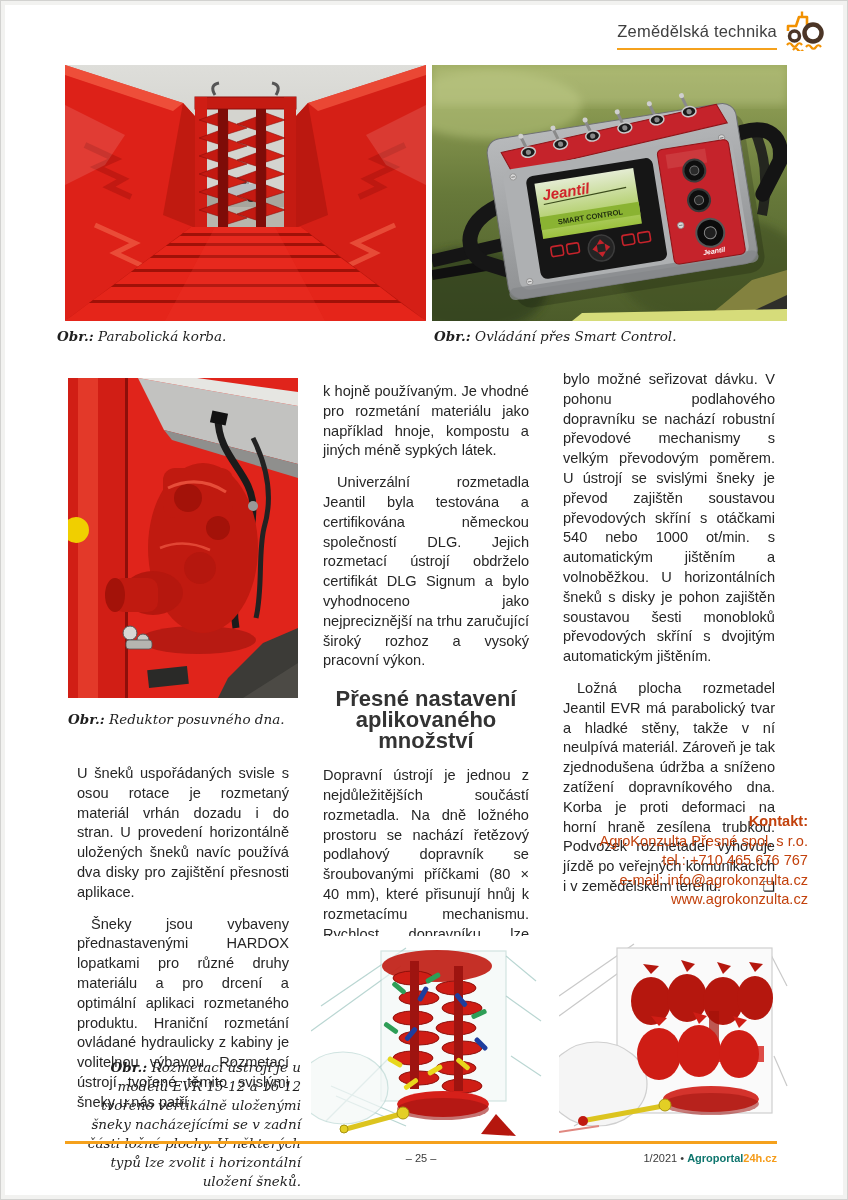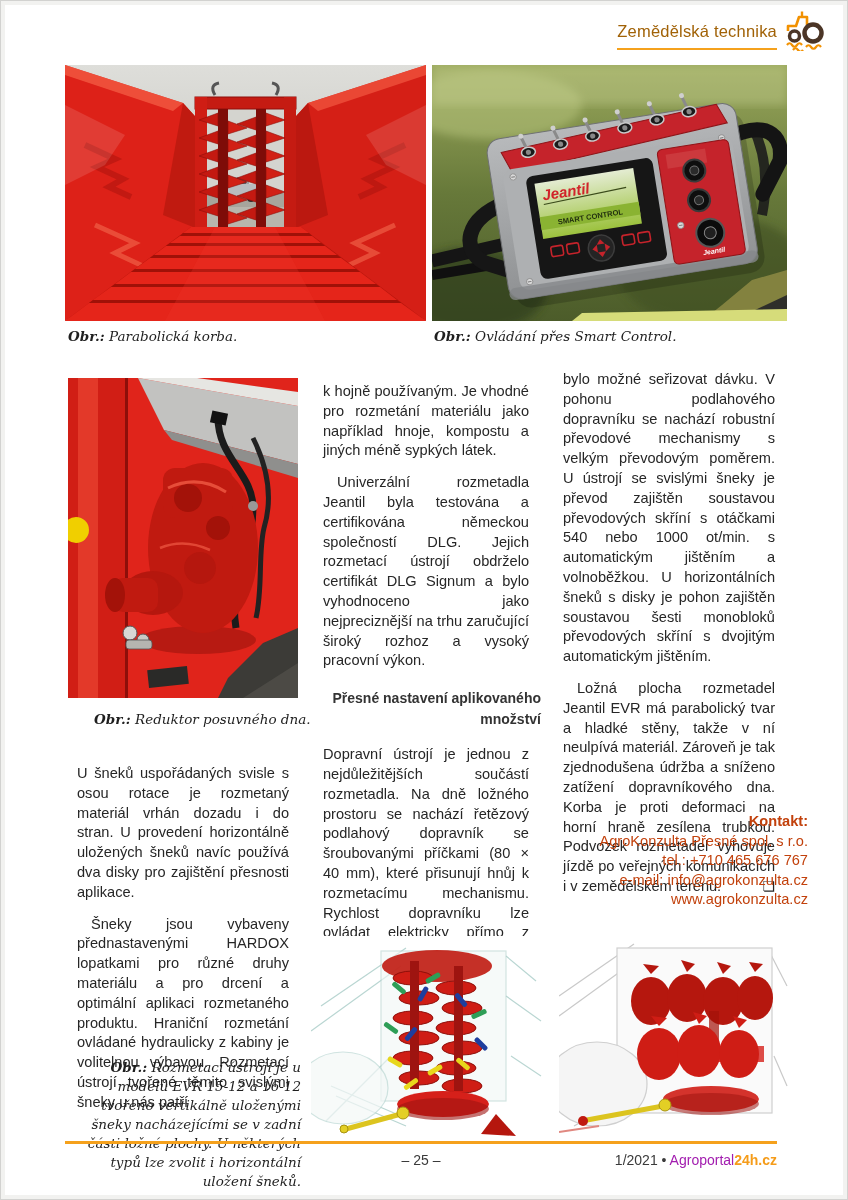--- a/index.html
+++ b/index.html
@@ -1,45 +1,45 @@
 <!DOCTYPE html>
 <html lang="cs"><head>
 <meta charset="utf-8">
 <style>
   html,body{margin:0;padding:0;background:#e8e8e6;}
   .page{position:relative;width:848px;height:1200px;background:#ffffff;overflow:hidden;
         box-shadow:inset 0 0 0 1px #d2d2d0, inset 0 0 0 5px rgba(232,232,228,.55);
         font-family:"Liberation Sans","DejaVu Sans",sans-serif;}
   
   .hdr{position:absolute;top:22px;right:71px;text-align:right;}
-  .hdr-title{display:inline-block;font-size:16.5px;color:#a16207;letter-spacing:.2px;
+  .hdr-title{display:inline-block;font-size:16.5px;color:#404040;letter-spacing:.2px;
              padding-bottom:7px;border-bottom:2.5px solid #f5a11c;}
   .logo{position:absolute;left:786px;top:9px;width:40px;height:42px;}
   
   .photo{position:absolute;overflow:hidden;background:#d8d8d4;}
   .photo svg{display:block;}
   .cap{position:absolute;font-family:"DejaVu Serif",serif;font-style:italic;font-size:13.5px;
        color:#1f1f1f;line-height:18px;}
   .cap .lbl{font-weight:bold;}
   
   .col{position:absolute;font-size:14.6px;line-height:19.8px;color:#262626;text-align:justify;}
   .col p{margin:12px;}
   .col p.indent{text-indent:14px;}
-  .col-heading{font-size:14px;line-height:21px;font-weight:bold;color:#333;margin:17px 0 15px;text-align:right;}
+  .col-heading{font-size:22px;line-height:21px;font-weight:bold;color:#333;margin:17px 0 15px;text-align:center;}
   .endmark{float:right;font-size:14px;color:#262626;}
   .contact{position:absolute;left:572px;top:812px;width:236px;font-size:14.6px;line-height:19.6px;
            color:#c2410c;text-align:right;}
   .contact .bold{font-weight:bold;}
   .cap-long{text-align:right;font-size:13.5px;line-height:19px;}
   
   .f-rule{position:absolute;left:65px;top:1141px;width:712px;height:2.5px;background:#f5a11c;}
-  .f-row{position:absolute;left:65px;top:1152px;width:712px;height:22px;font-size:14px;color:#3a3a3a;}
+  .f-row{position:absolute;left:65px;top:1152px;width:712px;height:22px;font-size:11px;color:#3a3a3a;}
   .f-page{width:100%;text-align:center;}
   .f-right{position:absolute;right:0;top:0;}
-  .f-brand{font-weight:normal;color:#a21caf;margin-top:25px;}
+  .f-brand{font-weight:bold;color:#0f766e;margin-top:25px;}
   .f-suffix{font-weight:bold;color:#f59c1a;}
 </style>
 </head>
 <body>
 
 <div class="page">
 
   <div class="hdr">
     <span class="hdr-title">Zemědělská technika</span>
   </div>
@@ -134,21 +134,21 @@
       <polygon points="85,193 276,193 291,204 70,204" fill="#e5251a"></polygon>
       <polygon points="70,204 291,204 295,207 66,207" fill="#a01108"></polygon>
       <polygon points="66,207 295,207 311,219 50,219" fill="#e5251a"></polygon>
       <polygon points="50,219 311,219 315,222 46,222" fill="#a01108"></polygon>
       <polygon points="46,222 315,222 332,235 28,235" fill="#e5251a"></polygon>
       <polygon points="28,235 332,235 336,238 24,238" fill="#a01108"></polygon>
       <polygon points="24,238 336,238 361,256 0,256" fill="#e5251a"></polygon>
       <polygon points="150,162 210,162 260,256 100,256" fill="#f1392b" opacity="0.25"></polygon>
     </svg>
   </figure>
-  <figcaption class="cap" style="left:68px;top:327px;width:358px;">
+  <figcaption class="cap" style="left:57px;top:327px;width:358px;">
     <span class="lbl">Obr.:</span>
     <span>Parabolická korba.</span>
   </figcaption>
 
   <figure class="photo" style="left:432px;top:65px;width:355px;height:256px;margin:0;">
     <svg width="355" height="256" viewBox="0 0 355 256">
       <defs>
         <linearGradient id="grassG" x1="0" y1="0" x2="0" y2="1">
           <stop offset="0" stop-color="#9aa85c"></stop>
             <stop offset="0.5" stop-color="#67793a"></stop>
@@ -269,21 +269,21 @@
       <ellipse cx="47" cy="217" rx="10" ry="17" fill="#a31209"></ellipse>
       <circle cx="185" cy="128" r="5" fill="#999"></circle>
       <circle cx="62" cy="255" r="7" fill="#d8d8d4" stroke="#555" stroke-width="1"></circle>
       <circle cx="75" cy="262" r="6" fill="#c9c9c4" stroke="#555" stroke-width="1"></circle>
       <rect x="58" y="262" width="26" height="9" rx="3" fill="#b5b5b0" stroke="#555" stroke-width="0.8"></rect>
       <polygon points="150,320 230,320 230,250 195,265 160,300" fill="#3c3b37"></polygon>
       <polygon points="175,320 230,320 230,285" fill="#57554f" opacity="0.6"></polygon>
       <rect x="80" y="290" width="40" height="18" fill="#2a2a28" transform="rotate(-6 100 299)"></rect>
     </svg>
   </figure>
-  <figcaption class="cap" style="left:68px;top:710px;width:230px;margin-left:26px;">
+  <figcaption class="cap" style="left:68px;top:710px;width:230px;">
     <span class="lbl">Obr.:</span>
     <span>Reduktor posuvného dna.</span>
   </figcaption>
 
   <div class="col" style="left:65px;top:752px;width:236px;">
     <p>U šneků uspořádaných svisle s osou rotace je rozmetaný materiál vrhán dozadu i do stran. U provedení horizontálně uložených šneků navíc používá dva disky pro zajištění přesnosti aplikace.</p>
     <p class="indent">Šneky jsou vybaveny přednastavenými HARDOX lopatkami pro různé druhy materiálu a pro drcení a optimální aplikaci rozmetaného produktu. Hraniční rozmetání ovládané hydraulicky z kabiny je volitelnou výbavou. Rozmetací ústrojí tvořené těmito svislými šneky u nás patří</p>
   </div>
 
   <div class="cap cap-long" style="left:65px;top:1058px;width:236px;">

